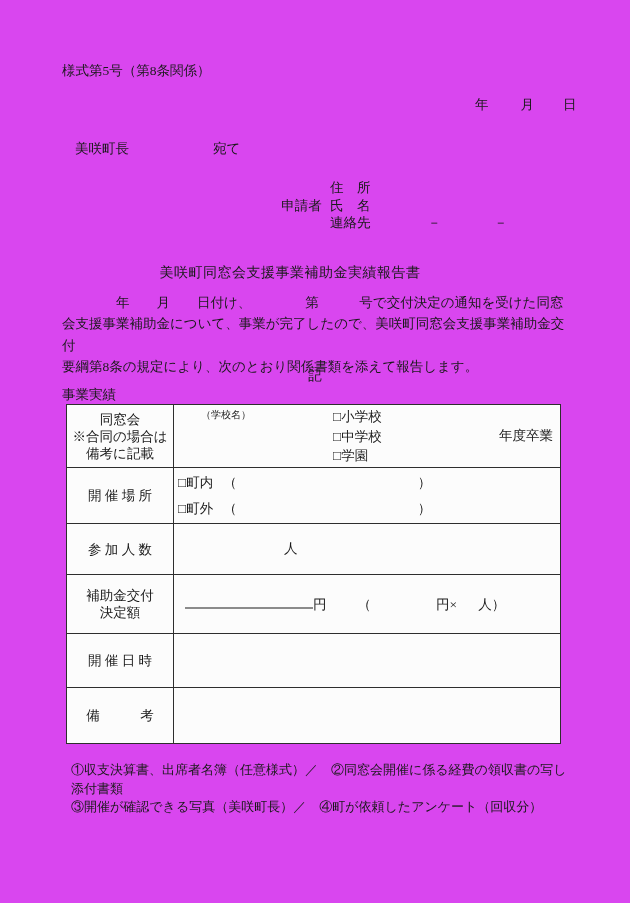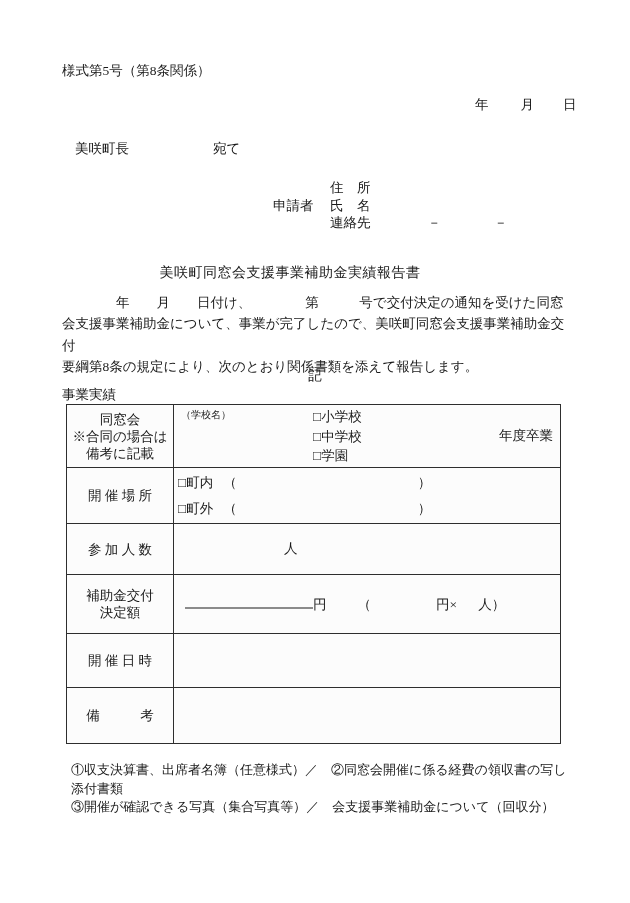--- a/index.html
+++ b/index.html
@@ -1,38 +1,38 @@
 <!DOCTYPE html>
 <html><head>
 <meta charset="utf-8">
 <style>
   * { margin:0; padding:0; box-sizing:border-box; }
   html,body { background:#e8e8e8; }
   .page {
     position:relative;
     width:630px; height:903px;
-    background:#ffffff;
+    background:#d946ef;
     color:#1a1a1a;
     font-family:"Liberation Serif","DejaVu Serif",serif;
     font-size:13.5px;
     overflow:hidden;
   }
   .abs { position:absolute; }
 
   .form-number { left:62px; top:62px; }
   .date-line   { left:475px; top:96px; white-space:nowrap; }
   .date-line .dl-month { margin-left:32px; }
   .date-line .dl-day   { margin-left:29px; }
 
   .addressee { left:75px; top:140px; white-space:nowrap; }
   .addressee .suffix { margin-left:84px; }
 
   .applicant { left:273px; top:179px; }
   .app-row { display:flex; height:17.5px; line-height:17.5px; white-space:nowrap; }
-  .app-role { width:57px; display:inline-block; }
+  .app-role { width:57px; display:inline-block;text-align:center; }
   .app-label { display:inline-block; }
   .dash1 { margin-left:57px; }
   .dash2 { margin-left:53px; }
 
   .doc-title { top:264px; left:0; width:580px; text-align:center; font-size:14px; letter-spacing:0.5px; }
 
   .body-par { left:62px; top:292px; width:506px; line-height:21.4px; }
 
   .record-mark { top:367px; left:0; width:630px; text-align:center; }
   .table-caption { left:62px; top:386px; }
@@ -40,21 +40,21 @@
   .form-table { left:66px; top:404px; width:495px; border:1px solid #2e2e2e; background:#fcfcfc; }
   .t-row { display:flex; border-bottom:1px solid #2e2e2e; }
   .t-row:last-child { border-bottom:none; }
   .hdr {
     width:107px; border-right:1px solid #2e2e2e;
     display:flex; flex-direction:column; align-items:center; justify-content:center;
     text-align:center; line-height:17px; white-space:nowrap;
   }
   .cnt { flex:1; position:relative; }
 
-  .r1 { height:63px; } .r2 { height:56px; } .r3 { height:51px; }
+  .r1 { height:63px;gap:20px; } .r2 { height:56px; } .r3 { height:51px; }
   .r4 { height:59px; } .r5 { height:54px; } .r6 { height:55px;justify-content:flex-end; }
 
   .school-label { position:absolute; top:3px; left:7px; font-size:10px; }
   .cb-stack { position:absolute; left:139px; top:50%; transform:translateY(-50%); line-height:19.5px; }
   .cb-line { white-space:nowrap; }
   .cb { display:inline-block; }
   .grad-suffix { position:absolute; right:7px; top:50%; transform:translateY(-50%); }
 
   .venue-lines { padding:2px 0 0 4px; line-height:26px; }
   .venue-line { white-space:nowrap; }
@@ -198,16 +198,16 @@
         <div>備　　　考</div>
       </div>
       <div class="cnt"></div>
     </div>
 
   </div>
 
   <div class="abs attachments">
     <div>①収支決算書、出席者名簿（任意様式）／　②同窓会開催に係る経費の領収書の写し</div>
     <div>添付書類</div>
-    <div>③開催が確認できる写真（集合写真等）／　会支援事業補助金について（回収分）</div>
+    <div>③開催が確認できる写真（美咲町長）／　④町が依頼したアンケート（回収分）</div>
   </div>
 
 </div>
 
 </body></html>

